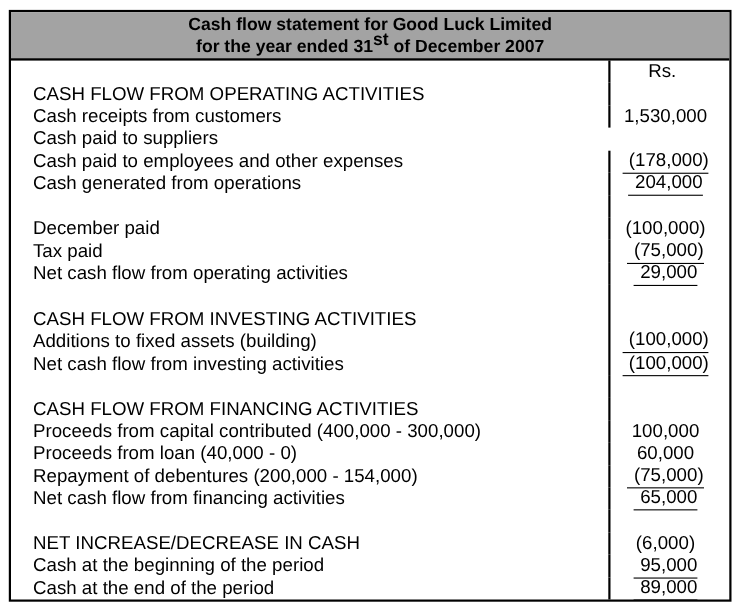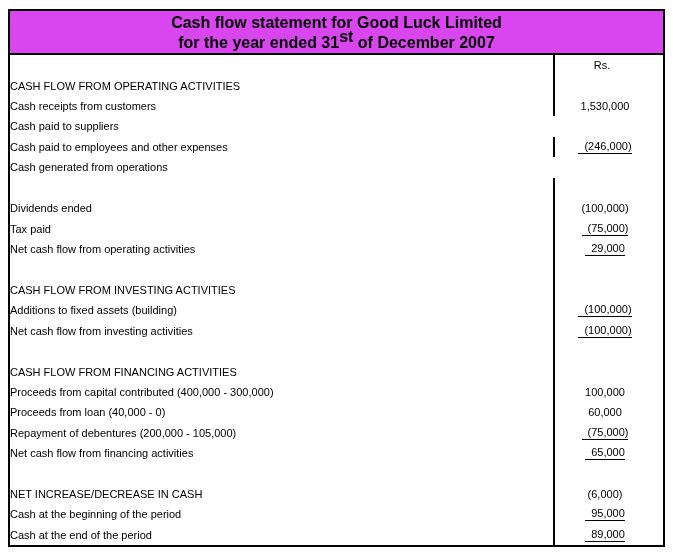--- a/index.html
+++ b/index.html
@@ -19,48 +19,49 @@
   .statement {
     width: 657px;
     height: 538px;
     border: 2px solid #000000;
     display: flex;
     flex-direction: column;
     background: #ffffff;
   }
   .title-band {
     height: 44px;
-    background: #d946ef;
+    background: #a3a3a3;
     border-bottom: 2px solid #000000;
     text-align: center;
     font-weight: bold;
     font-size: 16px;
     line-height: 20px;
     padding-top: 2px;
     flex: 0 0 auto;
   }
   .title-band sup {
     font-size: 16px;
     line-height: 0;
   }
   .statement-body {
     flex: 1 1 auto;
     display: flex;
     flex-direction: column;
-    font-size: 11px;
+    font-size: 17px;
     border-radius: 14px;
   }
   .row {
     flex: 1 1 0;
     display: flex;
     align-items: center;
     min-height: 0;
   }
   .row .label {
     flex: 1 1 auto;
+    padding-left: 20px;
     white-space: nowrap;
     overflow: hidden;
   }
   .row .amount {
     flex: 0 0 110px;
     width: 110px;
     align-self: stretch;
     border-left: 2px solid #000000;
     display: flex;
     align-items: center;
@@ -108,34 +109,37 @@
     <div class="amount">
       <span class="amt">1,530,000</span>
     </div>
   </div>
         <div class="row">
     <div class="label">Cash paid to suppliers</div>
   </div>
         <div class="row">
     <div class="label">Cash paid to employees and other expenses</div>
     <div class="amount">
-      <span class="amt u">(246,000)</span>
+      <span class="amt u">(178,000)</span>
     </div>
   </div>
         <div class="row">
     <div class="label">Cash generated from operations</div>
-  </div>
-        <div class="row">
-    <div class="label"></div>
-    <div class="amount">
-      <span class="amt"></span>
-    </div>
-  </div>
-        <div class="row">
-    <div class="label">Dividends ended</div>
+    <div class="amount">
+      <span class="amt u">204,000</span>
+    </div>
+  </div>
+        <div class="row">
+    <div class="label"></div>
+    <div class="amount">
+      <span class="amt"></span>
+    </div>
+  </div>
+        <div class="row">
+    <div class="label">December paid</div>
     <div class="amount">
       <span class="amt">(100,000)</span>
     </div>
   </div>
         <div class="row">
     <div class="label">Tax paid</div>
     <div class="amount">
       <span class="amt u">(75,000)</span>
     </div>
   </div>
@@ -187,21 +191,21 @@
       <span class="amt">100,000</span>
     </div>
   </div>
         <div class="row">
     <div class="label">Proceeds from loan (40,000 - 0)</div>
     <div class="amount">
       <span class="amt">60,000</span>
     </div>
   </div>
         <div class="row">
-    <div class="label">Repayment of debentures (200,000 - 105,000)</div>
+    <div class="label">Repayment of debentures (200,000 - 154,000)</div>
     <div class="amount">
       <span class="amt u">(75,000)</span>
     </div>
   </div>
         <div class="row">
     <div class="label">Net cash flow from financing activities</div>
     <div class="amount">
       <span class="amt u">65,000</span>
     </div>
   </div>

